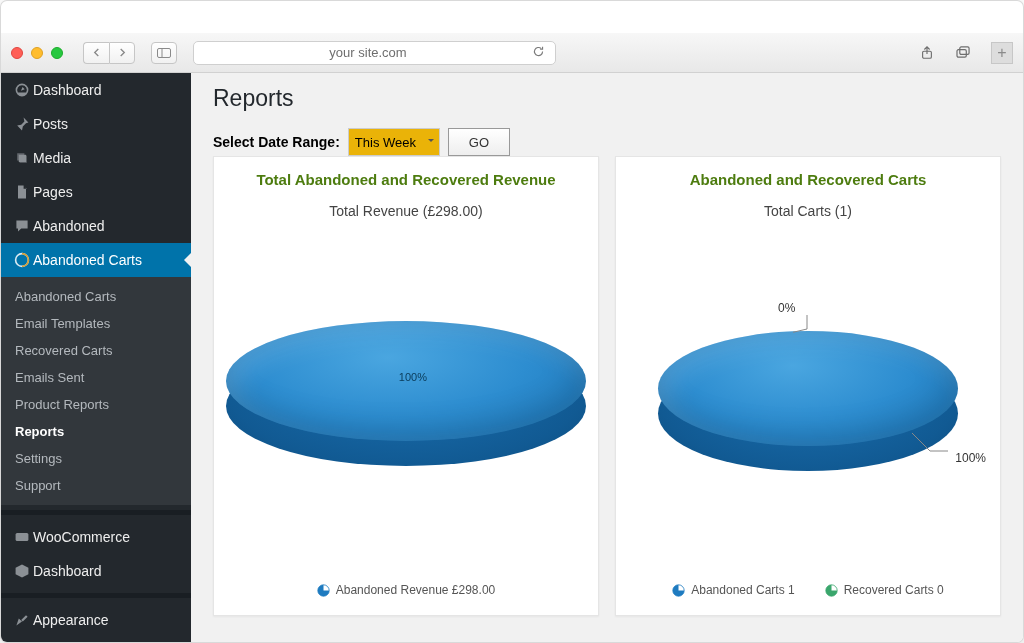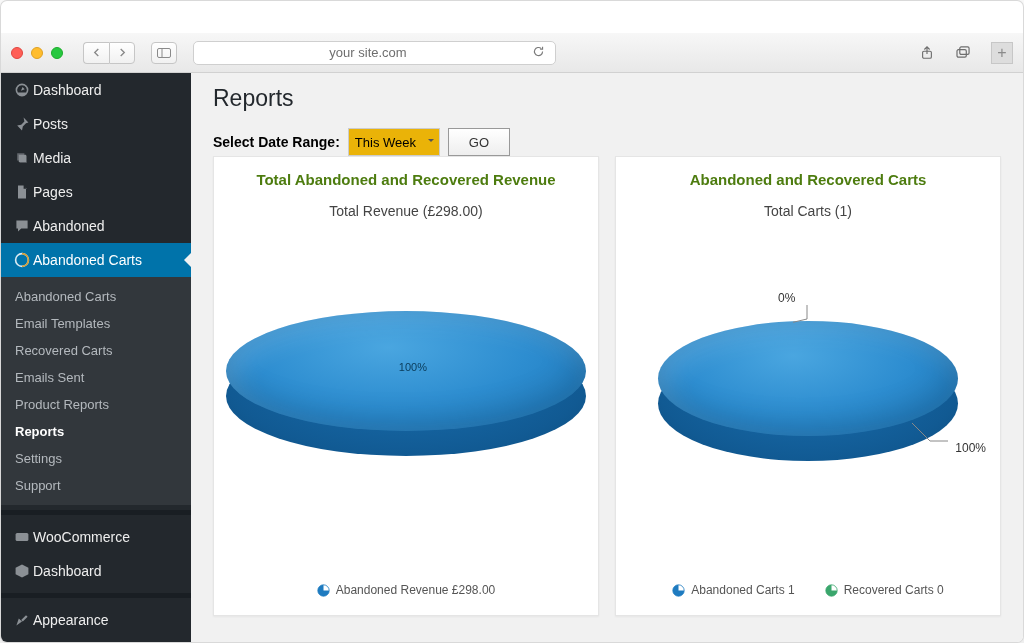--- a/index.html
+++ b/index.html
@@ -42,21 +42,21 @@
   .selwrap{position:relative;display:inline-block;}
   .selwrap::after{content:"";position:absolute;right:6px;top:50%;transform:translateY(-50%);border:3px solid transparent;border-top-color:#555;}
   .gobtn{border:1px solid #999;background:linear-gradient(#fff,#eee);height:28px;padding:0 20px;font-size:13px;color:#333;}
 
   .panels { display:flex; gap:16px; }
   .panel { flex:1; background:#fff; border:1px solid #e5e5e5; box-shadow:0 1px 2px rgba(0,0,0,0.05); padding:14px 10px 18px; text-align:center; min-height:460px; display:flex; flex-direction:column; }
   .panel h3{font-size:15px;font-weight:700;color:#4d7c0f;}
   .panel h4{font-size:14px;font-weight:400;color:#444;margin-top:15px;}
   .chartarea{flex:1;display:flex;align-items:center;justify-content:center;position:relative;}
   .legend{display:flex;gap:30px;justify-content:center;font-size:12px;color:#555;align-items:center;}
-  .legend span{display:flex;align-items:flex-end;gap:6px;margin-top:10px;}
+  .legend span{display:flex;align-items:center;gap:6px;}
   svg.legicon{width:13px;height:13px;}
 
   
   .pie3d { position: relative; width: 360px; height: 180px; }
   .pie3d .side { position:absolute; left:0; top:35px; width:100%; height:120px; border-radius:50%; background: radial-gradient(ellipse at 50% 35%, #1a6fb0 0%, #115a93 70%, #0d4b7c 100%); }
   .pie3d .top { position:absolute; left:0; top:10px; width:100%; height:120px; border-radius:50%; background: radial-gradient(ellipse at 45% 30%, #4aa6e0 0%, #2d8dd0 50%, #1a73b6 100%); box-shadow: inset -6px -10px 30px rgba(0,0,0,0.15), inset 10px 10px 25px rgba(255,255,255,0.15); }
   .pielbl{position:absolute;font-size:11px;color:#0a3b59;}
   .callout{position:absolute;font-size:12px;color:#333;}
 </style>
 </head>

